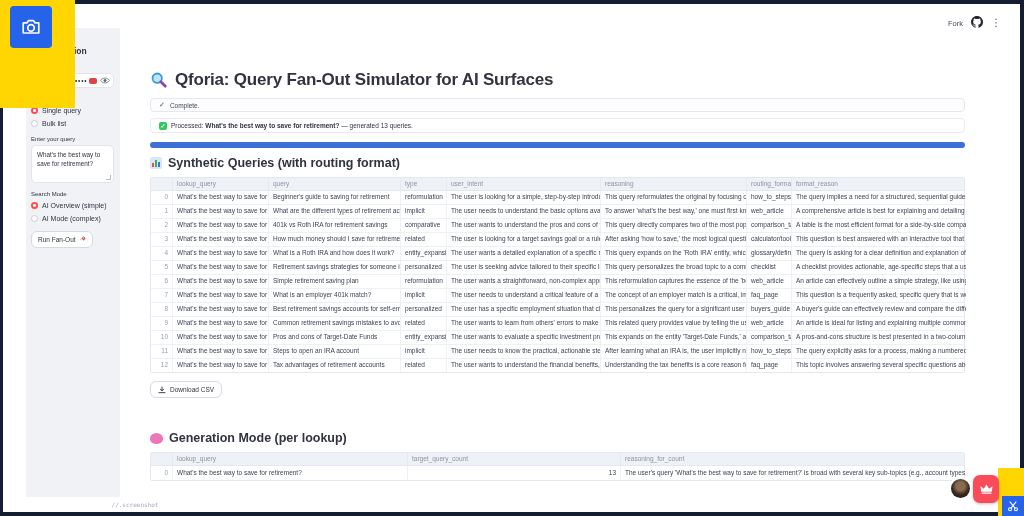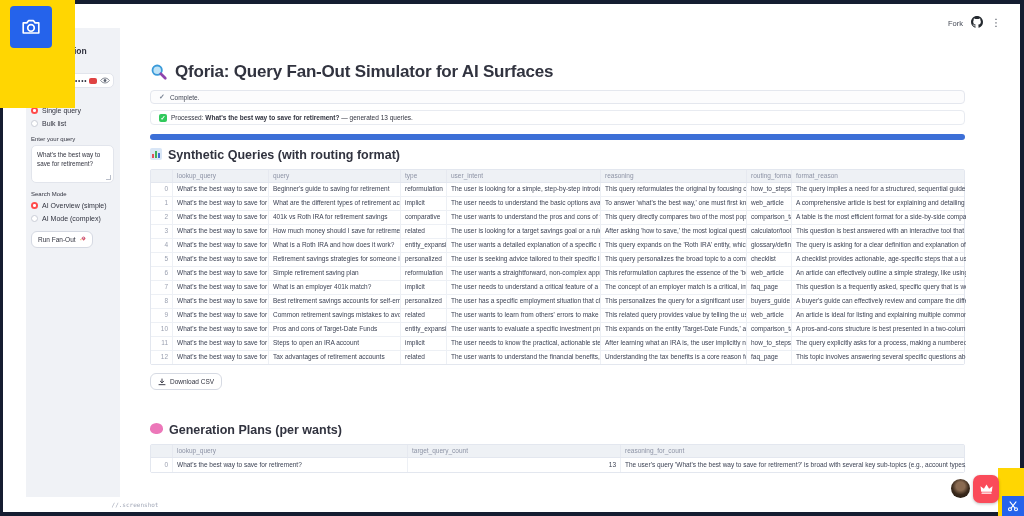--- a/index.html
+++ b/index.html
@@ -32,33 +32,33 @@
   .rad { width:7px; height:7px; border-radius:50%; flex:none; display:flex; align-items:center; justify-content:center; }
   .rad.sel { background:#ff4b4b; }
   .rad.sel .dot { width:2.4px; height:2.4px; background:#fff; border-radius:50%; }
   .rad.un { background:#fff; border:1px solid #c9cdd6; }
   .radio-lbl { font-size:7px; color:#31333f; }
   .query-ta { margin-top:3px; height:38px; background:#fff; border:1px solid #e2e5ec; border-radius:5px; padding:4px 5px; font-size:6.3px; line-height:9px; color:#31333f; position:relative; }
   .ta-grip { position:absolute; right:2px; bottom:2px; width:5px; height:5px; border-right:1px solid #b9bec9; border-bottom:1px solid #b9bec9; }
   .run-btn { margin-top:8px; display:inline-flex; align-items:center; gap:3px; height:17px; padding:0 6px; background:#fff; border:1px solid #d5d9e2; border-radius:6px; font-size:6.5px; color:#31333f; }
 
   
-  .main { position:absolute; left:150px; top:52px; width:815px; z-index:1; }
+  .main { position:absolute; left:150px; top:60px; width:815px; z-index:1; }
   .title-row { margin-top:10px; display:flex; align-items:center; gap:7px; }
   .page-title { font-size:17px; font-weight:bold; color:#31333f; letter-spacing:-0.2px; }
   .status-box { margin-top:8px; height:14px; border:1px solid #e4e7ee; border-radius:4px; background:#fcfcfd; display:flex; align-items:center; gap:5px; padding:0 8px; }
   .status-check { font-size:7px; color:#7a8494; font-weight:bold; }
   .status-text { font-size:6.5px; color:#414654; }
   .success-box { margin-top:6px; height:15px; border:1px solid #e8ebf1; border-radius:4px; background:#ffffff; display:flex; align-items:center; gap:4px; padding:0 8px; }
   .green-check { width:8px; height:8px; background:#31c95c; border-radius:2px; display:flex; align-items:center; justify-content:center; flex:none; }
   .green-check span { color:#fff; font-size:6px; font-weight:bold; line-height:8px; }
   .success-text { font-size:6.5px; color:#31333f; white-space:nowrap; }
   .success-text b { font-weight:bold; }
   .blue-hr { margin-top:9px; height:6px; background:#3c6fd7; border-radius:3px; }
-  .sec-head { margin-top:8px; display:flex; align-items:flex-start; gap:6px; }
+  .sec-head { margin-top:8px; display:flex; align-items:center; gap:6px; }
   .sec-head.second { margin-top:33px; }
   .sec-title { font-size:12.5px; font-weight:bold; color:#31333f; }
 
   
   .chart-ico { width:12px; height:12px; background:#d9e6f6; border-radius:2px; display:flex; align-items:flex-end; justify-content:center; gap:1px; padding:2px 1px; }
   .chart-ico i { display:block; width:2px; }
   .chart-ico .b1 { height:4px; background:#e0505e; }
   .chart-ico .b2 { height:7px; background:#3fae58; }
   .chart-ico .b3 { height:5px; background:#3b6fd6; }
   .brain-ico { width:13px; height:11px; background:#ec77b9; border-radius:55% 55% 48% 48%; }
@@ -354,21 +354,21 @@
     <span style="display:flex;">
       <svg width="8" height="8" viewBox="0 0 12 12" fill="none" stroke="#31333f" stroke-width="1.4" stroke-linecap="round" stroke-linejoin="round">
           <path d="M6 1.5v5.5M3.5 4.8 6 7.3l2.5-2.5M1.5 10h9"></path>
         </svg>
     </span>
     <span>Download CSV</span>
   </button>
 
   <div class="sec-head second">
     <span class="brain-ico"></span>
-    <span class="sec-title">Generation Plans (per wants)</span>
+    <span class="sec-title">Generation Mode (per lookup)</span>
   </div>
 
   <div class="tbl t2">
     <div class="thead">
 
     <div class="th"></div>
         <div class="th">lookup_query</div>
         <div class="th">target_query_count</div>
         <div class="th">reasoning_for_count</div>
       </div>

